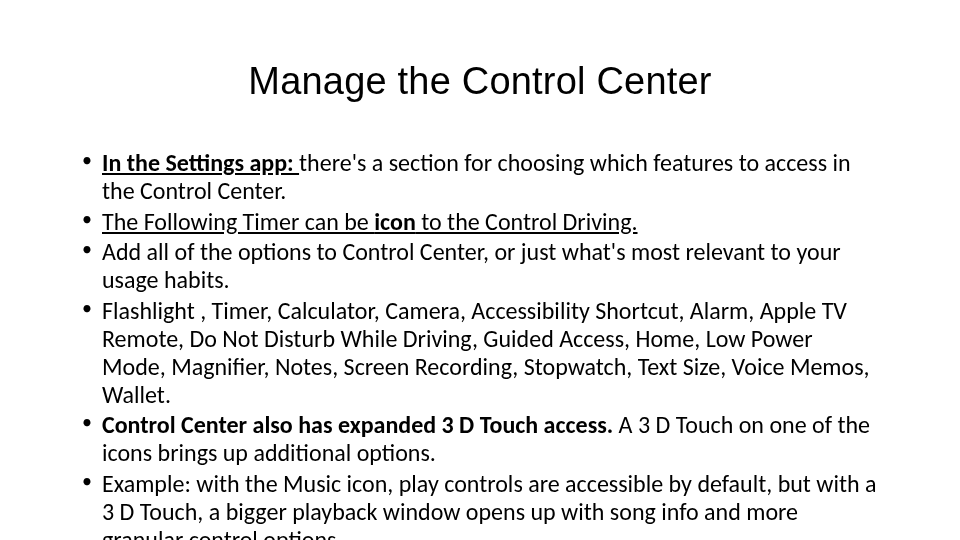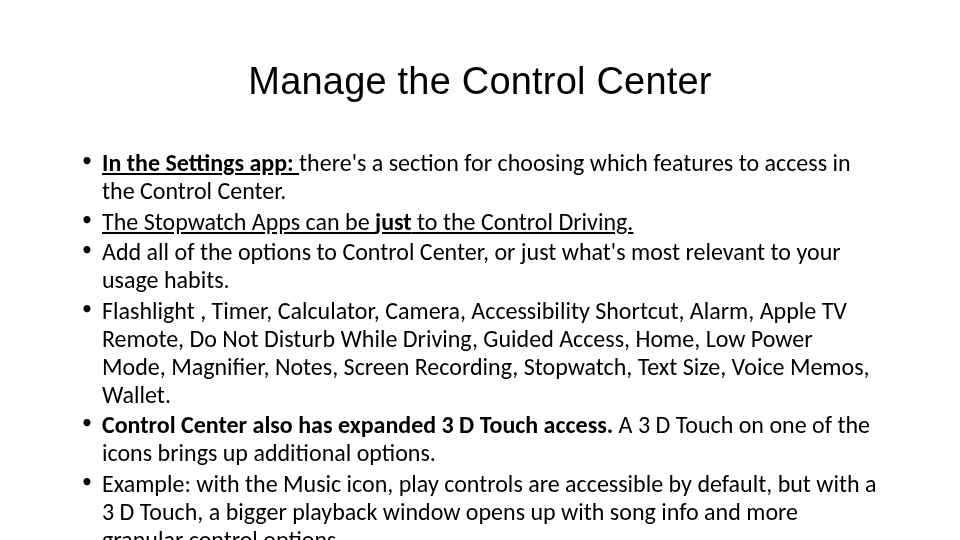--- a/index.html
+++ b/index.html
@@ -51,21 +51,21 @@
 <body>
 
 <div class="slide">
   <h1 class="title">Manage the Control Center</h1>
 
   <ul class="bullets">
     <li>
       <span class="b u">In the Settings app: </span><span>there's a section for choosing which features  to  access in the Control Center.</span>
     </li>
     <li>
-      <span class="u">The Stopwatch Apps can be </span><span class="b u">just</span><span class="u"> to the Control Driving.</span>
+      <span class="u">The Following Timer can be </span><span class="b u">icon</span><span class="u"> to the Control Driving.</span>
     </li>
     <li>
       <span>Add all of the options to Control Center, or just what's most relevant to your usage habits.</span>
     </li>
     <li>
       <span>Flashlight ,  Timer,  Calculator, Camera, Accessibility Shortcut, Alarm, Apple TV Remote, Do Not Disturb While Driving, Guided Access, Home, Low Power Mode, Magnifier, Notes, Screen Recording, Stopwatch, Text Size, Voice Memos, Wallet.</span>
     </li>
     <li>
       <span class="b">Control Center also has expanded 3 D Touch access. </span><span>A 3 D Touch on one of the icons brings up additional options.</span>
     </li>

